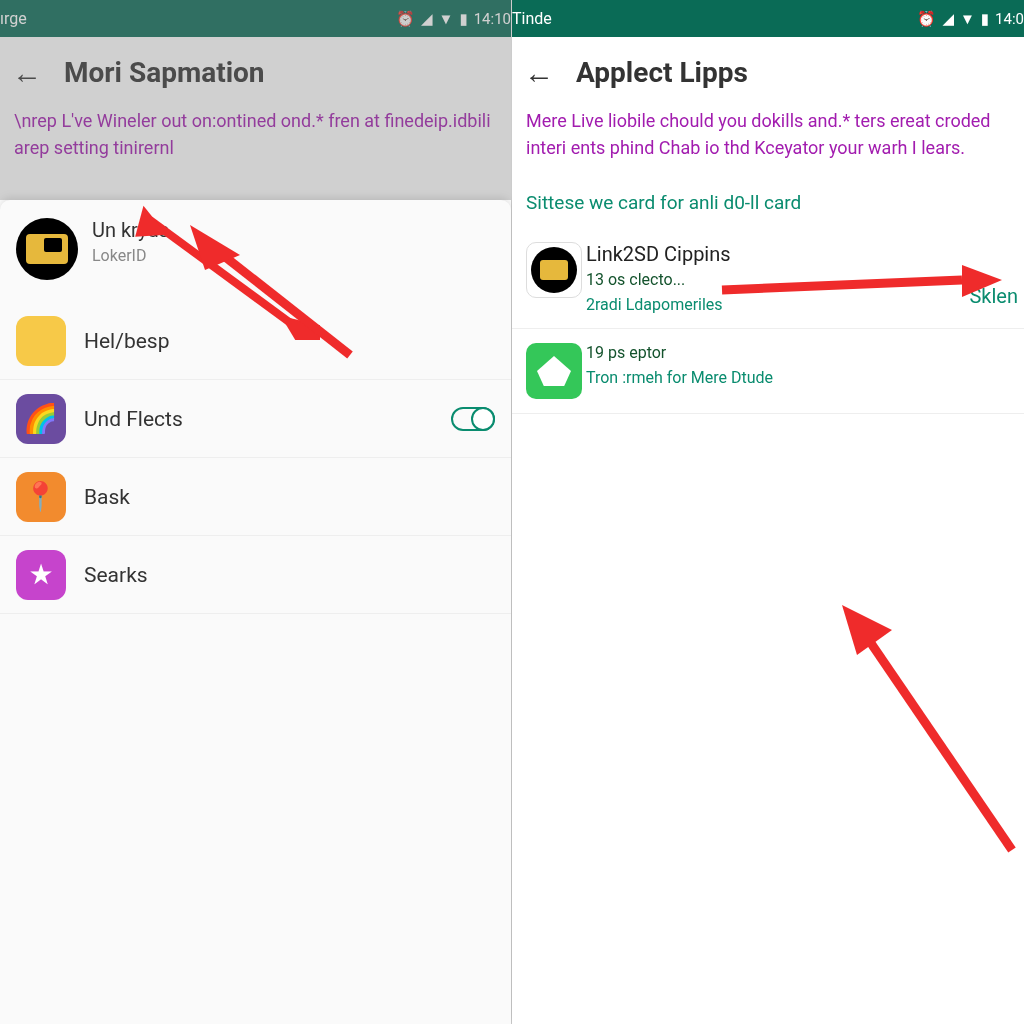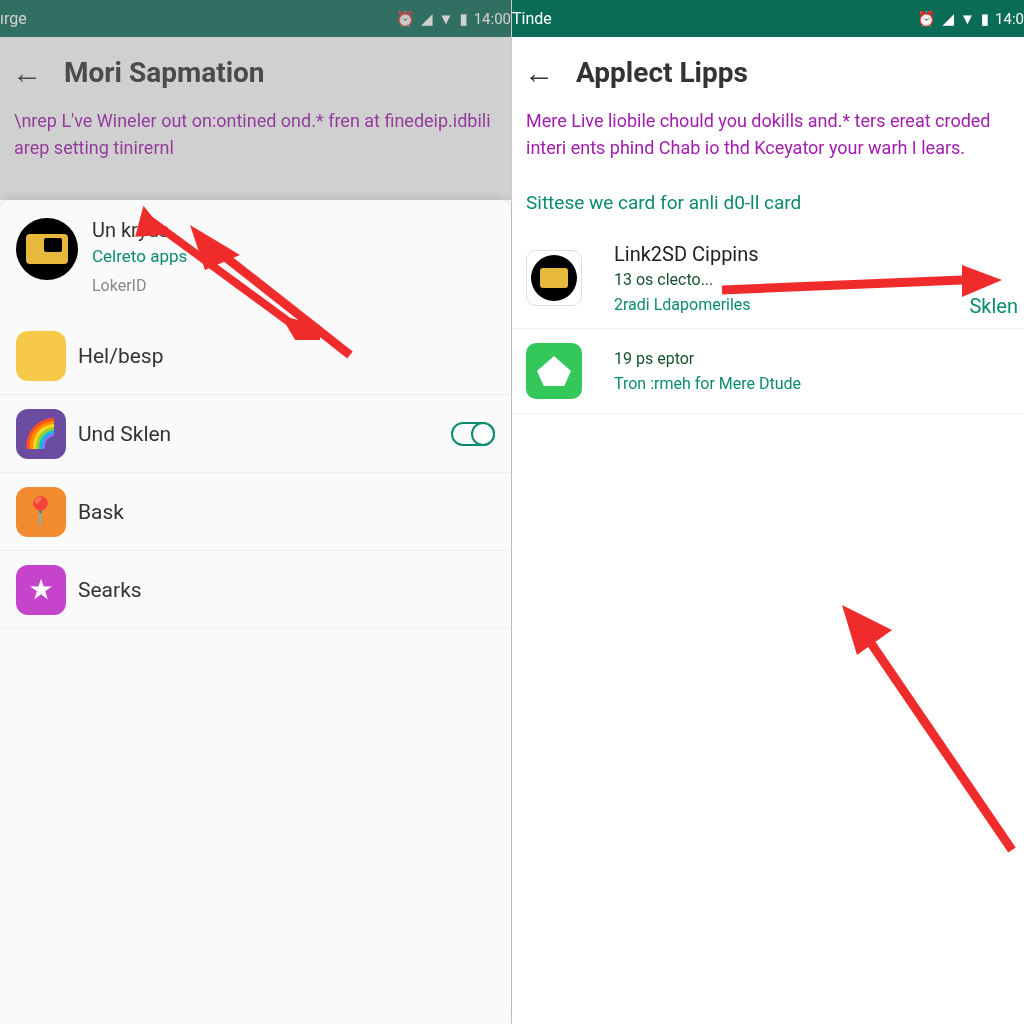--- a/index.html
+++ b/index.html
@@ -17,88 +17,87 @@
 .sheet{position:absolute;left:0;right:0;top:200px;bottom:0;background:#fafafa;border-top-left-radius:10px;border-top-right-radius:10px;box-shadow:0 -2px 8px rgba(0,0,0,0.15)}
 .sheet-top{display:flex;padding:18px 16px 12px 16px;gap:14px;align-items:flex-start}
 .appicon{width:62px;height:62px;border-radius:50%;background:#000;flex-shrink:0;position:relative;display:flex;align-items:center;justify-content:center}
 .appicon .inner{width:42px;height:30px;background:#e6b83c;border-radius:4px;position:relative}
 .appicon .inner:before{content:"";position:absolute;width:18px;height:14px;background:#000;top:4px;left:18px;border-radius:2px}
 .sheet-info{flex:1}
 .sheet-name{font-size:20px;color:#333;margin-bottom:4px}
 .sheet-sub{font-size:17px;color:#0a8c6f;margin-bottom:10px}
 .sheet-meta{font-size:16px;color:#888}
 .list{margin-top:10px}
-.li{display:flex;align-items:center;height:78px;padding:0 16px;border-bottom:1px solid #eee;gap:12px}
+.li{display:flex;align-items:center;height:78px;padding:0 16px;border-bottom:1px solid #eee;gap:18px}
 .li-icon{width:50px;height:50px;border-radius:12px;flex-shrink:0;display:flex;align-items:center;justify-content:center;font-size:28px;color:#fff}
 .li-label{font-size:21px;color:#333;flex:1}
 .toggle{width:44px;height:24px;border:2px solid #0a8c6f;border-radius:14px;position:relative}
 .toggle:after{content:"";position:absolute;width:20px;height:20px;border:2px solid #0a8c6f;border-radius:50%;right:-2px;top:-2px;background:#fff}
 .ic-apple{background:#f7c948}
 .ic-rainbow{background:#6b4ca0}
 .ic-pin{background:#f28b2e}
 .ic-star{background:#c644cc}
 .section-label{font-size:19px;color:#0a8c6f;padding:20px 18px 14px 14px}
-.applist-item{display:flex;padding:14px 14px;gap:32px;align-items:center;border-bottom:1px solid #eee}
+.applist-item{display:flex;padding:14px 14px;gap:4px;align-items:flex-start;border-bottom:1px solid #eee}
 .sqicon{width:56px;height:56px;border-radius:10px;flex-shrink:0;display:flex;align-items:center;justify-content:center}
 .sqicon.dark{background:#fff;border:1px solid #ddd}
 .sqicon .circ{width:46px;height:46px;border-radius:50%;background:#000;display:flex;align-items:center;justify-content:center}
 .sqicon .circ .y{width:28px;height:20px;background:#e6b83c;border-radius:3px}
 .sqicon.green{background:#34c759}
 .sqicon.green .shape{width:34px;height:30px;background:#fff;clip-path:polygon(50% 0,100% 50%,80% 100%,20% 100%,0 50%)}
 .al-info{flex:1}
 .al-name{font-size:20px;color:#222;margin-bottom:4px}
 .al-sub{font-size:16px;color:#14532d;margin-bottom:6px}
 .al-link{font-size:16px;color:#0a8c6f}
-.sidelabel{position:absolute;right:0;top:290px;font-size:20px;color:#0a8c6f;padding:4px 6px}
+.sidelabel{position:absolute;right:0;top:280px;font-size:20px;color:#0a8c6f;padding:4px 6px}
 .arrow{position:absolute;z-index:10;pointer-events:none}
 .arrow svg{display:block}
 .panel-left .header,.panel-left .desc{position:relative;z-index:1}
 </style>
 </head>
 <body>
 
 <div class="container">
 
   <div class="panel panel-left">
     <div class="dimoverlay"></div>
     <div class="statusbar">
       <span>ırge</span>
       <span class="sicons">
         <span>⏰</span>
         <span>◢</span>
         <span>▼</span>
         <span>▮</span>
-        <span>14:00</span>
+        <span>14:10</span>
       </span>
     </div>
     <div class="header">
       <span class="back-arrow">←</span>
       <span class="title">Mori Sapmation</span>
     </div>
     <div class="desc">\nrep L've Wineler out on:ontined ond.* fren at finedeip.idbili arep setting tinirernl</div>
 
     <div class="sheet">
       <div class="sheet-top">
         <div class="appicon">
             <div class="inner"></div>
           </div>
         <div class="sheet-info">
           <div class="sheet-name">Un kryds</div>
-          <div class="sheet-sub">Celreto apps</div>
           <div class="sheet-meta">LokerID</div>
         </div>
       </div>
       <div class="list">
         <div class="li">
           <div class="li-icon ic-apple"></div>
           <div class="li-label">Hel/besp</div>
         </div>
         <div class="li">
           <div class="li-icon ic-rainbow">🌈</div>
-          <div class="li-label">Und Sklen</div>
+          <div class="li-label">Und Flects</div>
           <div class="toggle"></div>
         </div>
         <div class="li">
           <div class="li-icon ic-pin">📍</div>
           <div class="li-label">Bask</div>
         </div>
         <div class="li">
           <div class="li-icon ic-star">★</div>
           <div class="li-label">Searks</div>
         </div>

